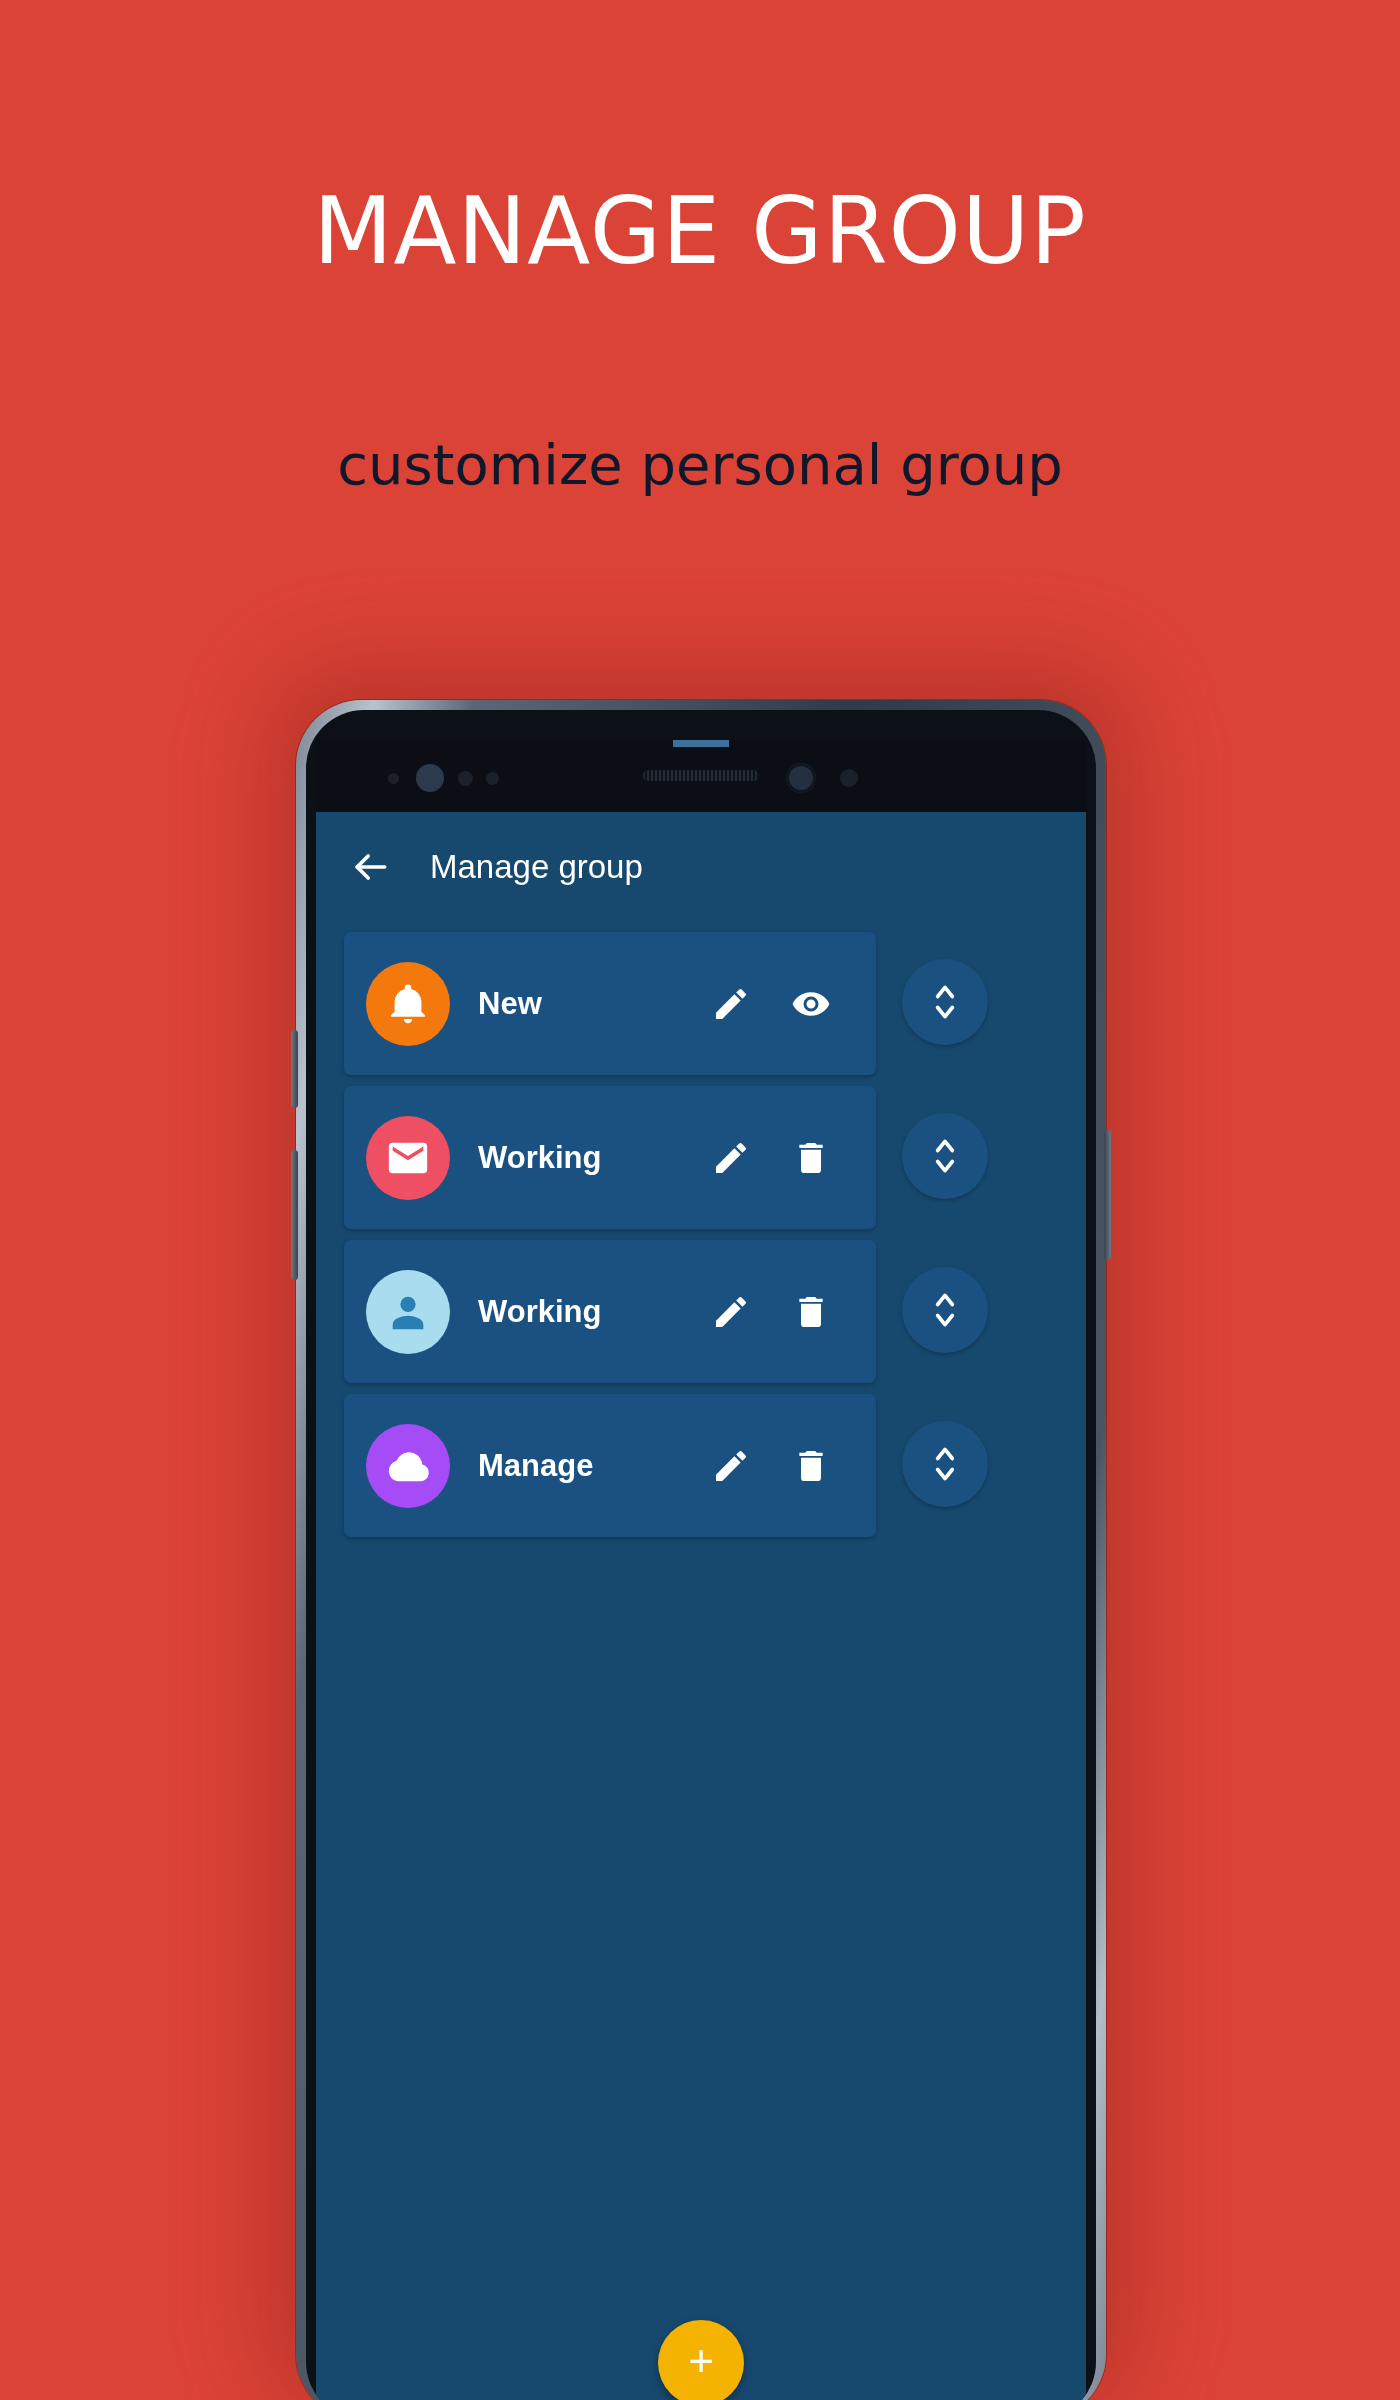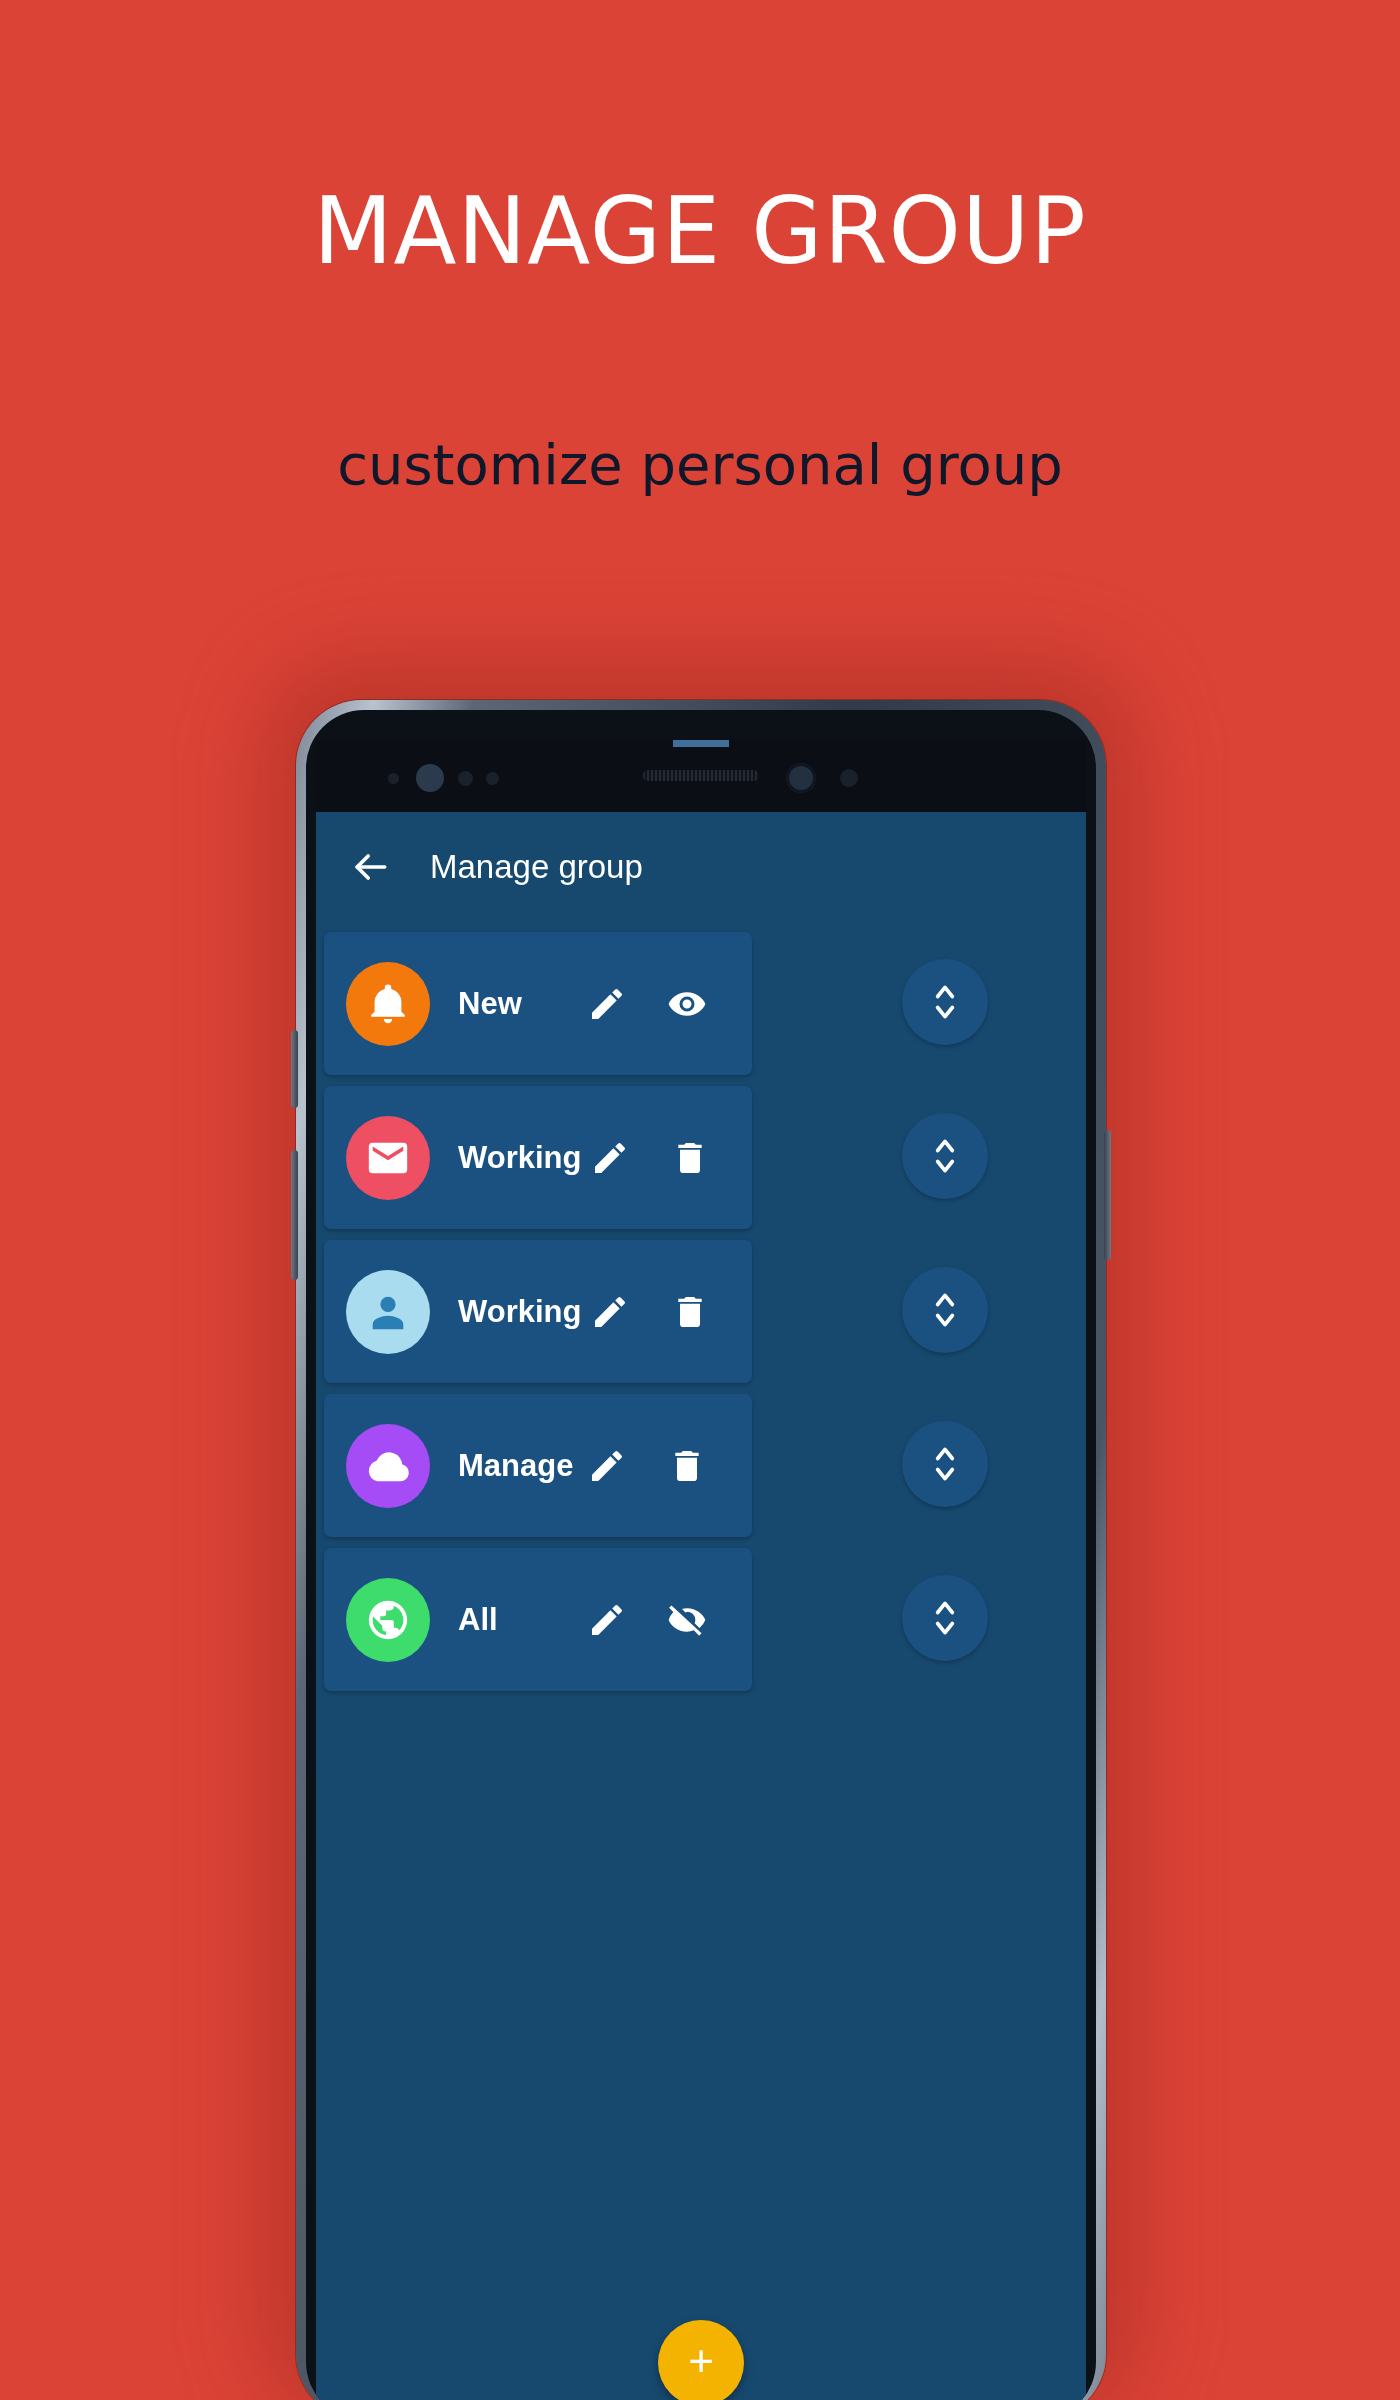--- a/index.html
+++ b/index.html
@@ -76,21 +76,21 @@
   .appbar-title{
     color:#ffffff;font-size:33px;margin-left:38px;font-weight:400;
   }
   .list{
     padding:0 0 0 0;
   }
   .row{
     position:relative;height:145px;margin:9px 0 9px 0;display:flex;align-items:center;
   }
   .card{
-    position:relative;height:143px;width:428px;margin-left:8px;
+    position:relative;height:143px;width:532px;margin-left:28px;
     background:#1b5181;border-radius:7px;
     display:flex;align-items:center;
     box-shadow:0 2px 4px rgba(0,0,0,.25);
   }
   .avatar{
     width:84px;height:84px;border-radius:50%;margin-left:22px;flex:0 0 auto;
     display:flex;align-items:center;justify-content:center;
   }
   .avatar svg{width:46px;height:46px;}
   .grp-name{
@@ -260,46 +260,20 @@
           <div class="handle">
             <svg viewBox="0 0 16 24" fill="none" stroke="#ffffff" stroke-width="2" stroke-linecap="round" stroke-linejoin="round">
                 <polyline points="4,9 8,4 12,9"></polyline>
                 <polyline points="4,15 8,20 12,15"></polyline>
               </svg>
           </div>
         </div>
 
 
 
-        <div class="row">
-          <div class="card">
-            <div class="avatar" style="background:#3ddc6d;">
-              <svg viewBox="0 0 24 24" fill="#ffffff">
-                  <path d="M12 2a10 10 0 1 0 10 10A10 10 0 0 0 12 2zm-1 17.9A8 8 0 0 1 4 12a8.2 8.2 0 0 1 .2-1.8l4.8 4.8V16a2 2 0 0 0 2 2zm6.9-2.5a2 2 0 0 0-1.9-1.4h-1v-3a1 1 0 0 0-1-1H8v-2h2a1 1 0 0 0 1-1V7h2a2 2 0 0 0 2-2v-.4a8 8 0 0 1 2.9 12.8z"></path>
-                </svg>
-            </div>
-            <div class="grp-name">All</div>
-            <div class="act edit">
-              <svg viewBox="0 0 24 24" fill="#ffffff">
-                  <path d="M3 17.25V21h3.75L17.8 9.94l-3.75-3.75L3 17.25zM20.7 7.04a1 1 0 0 0 0-1.41l-2.34-2.34a1 1 0 0 0-1.41 0l-1.83 1.83 3.75 3.75 1.83-1.83z"></path>
-                </svg>
-            </div>
-            <div class="act tail">
-              <svg viewBox="0 0 24 24" fill="#ffffff">
-                  <path d="M12 7a5 5 0 0 1 5 5 4.8 4.8 0 0 1-.4 1.9l2.9 2.9A11.8 11.8 0 0 0 23 12c-1.3-3.4-5.5-7-11-7a10.8 10.8 0 0 0-3 .4l2.1 2.1A4.8 4.8 0 0 1 12 7zM2.7 3.3 1.3 4.7l2.5 2.5A11.7 11.7 0 0 0 1 12c1.3 3.4 5.5 7 11 7a11 11 0 0 0 4.1-.8l3.2 3.2 1.4-1.4zM7.5 10.9a4.6 4.6 0 0 0-.2 1.1 4.7 4.7 0 0 0 6.4 4.4z"></path>
-                </svg>
-            </div>
-          </div>
-          <div class="handle">
-            <svg viewBox="0 0 16 24" fill="none" stroke="#ffffff" stroke-width="2" stroke-linecap="round" stroke-linejoin="round">
-                <polyline points="4,9 8,4 12,9"></polyline>
-                <polyline points="4,15 8,20 12,15"></polyline>
-              </svg>
-          </div>
-        </div>
 
       </div>
 
       <div class="fab">
         <span>+</span>
       </div>
 
     </div>
   </div>
 </div>

